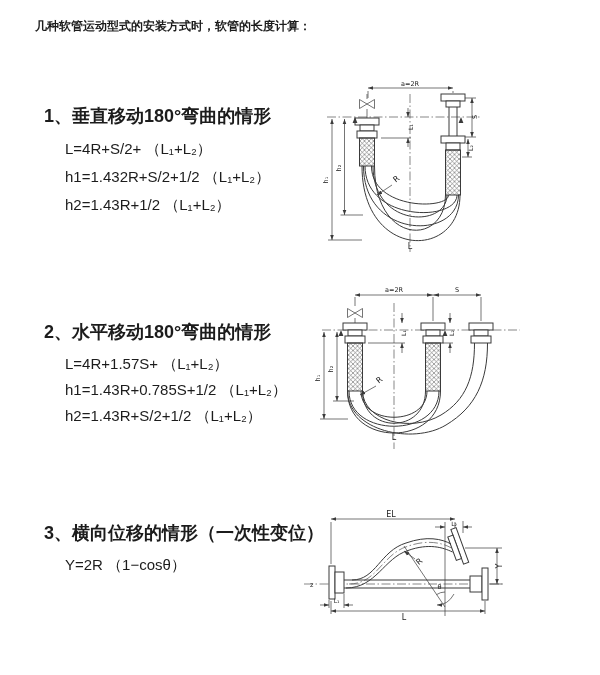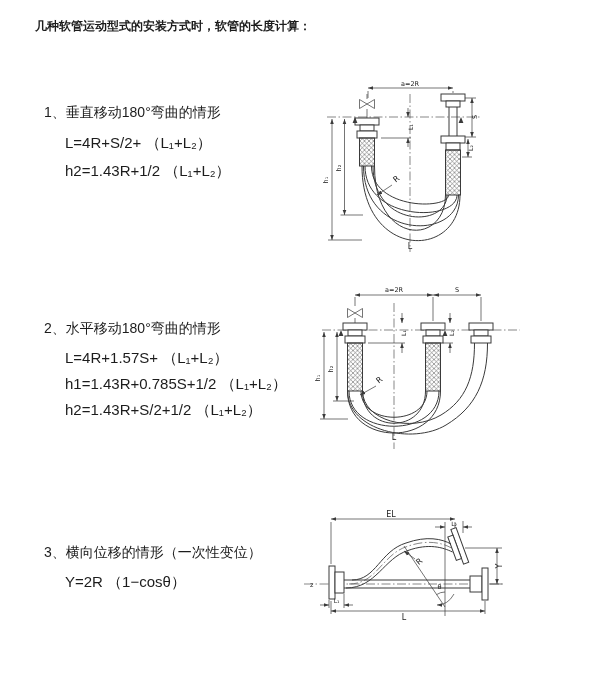--- a/index.html
+++ b/index.html
@@ -2,27 +2,27 @@
 <html><head>
 <meta charset="utf-8">
 <style>
   html,body{margin:0;padding:0}
   body{
     width:600px;height:675px;position:relative;background:#ffffff;
     font-family:"Liberation Sans","DejaVu Sans",sans-serif;color:#1c1c1c;overflow:hidden;
   }
   .title{position:absolute;left:35px;top:18px;font-size:12px;font-weight:700;white-space:nowrap}
   .sec{position:absolute;left:44px;white-space:nowrap}
-  .sec .h{font-size:14px;font-weight:400;margin-bottom:7px}
+  .sec .h{font-size:18px;font-weight:700;margin-bottom:7px}
   .sec .f{font-size:15px;font-weight:400;padding-left:21px}
   .lh28 .f{line-height:28px}
   .lh26 .f{line-height:26px}
   #sec1{top:104px}
   #sec2{top:320px}
-  #sec3{top:544px}
+  #sec3{top:521px}
   .diag{position:absolute}
   #d1{left:315px;top:78px}
   #d2{left:308px;top:283px}
   #d3{left:300px;top:506px}
   .s1{stroke:#3a3a3a;stroke-width:1;fill:none}
   .s7{stroke:#3a3a3a;stroke-width:.7;fill:none}
   .cl{stroke:#555;stroke-width:.7;fill:none;stroke-dasharray:9 2.5 1.5 2.5}
   .fw{fill:#ffffff;stroke:#3a3a3a;stroke-width:1}
   .bo{stroke:#3a3a3a;stroke-width:1}
   .ah{fill:#3a3a3a;stroke:none}
@@ -32,20 +32,21 @@
   svg .t6{font-size:6px}
 </style>
 </head>
 <body>
 
 <div class="title">几种软管运动型式的安装方式时，软管的长度计算：</div>
 
 <div class="sec lh28" id="sec1">
   <div class="h">1、垂直移动180°弯曲的情形</div>
   <div class="f">L=4R+S/2+ （L₁+L₂）</div>
+  <div class="f">h1=1.432R+S/2+1/2 （L₁+L₂）</div>
   <div class="f">h2=1.43R+1/2 （L₁+L₂）</div>
 </div>
 
 <div class="sec lh26" id="sec2">
   <div class="h">2、水平移动180°弯曲的情形</div>
   <div class="f">L=4R+1.57S+ （L₁+L₂）</div>
   <div class="f">h1=1.43R+0.785S+1/2 （L₁+L₂）</div>
   <div class="f">h2=1.43R+S/2+1/2 （L₁+L₂）</div>
 </div>
 

